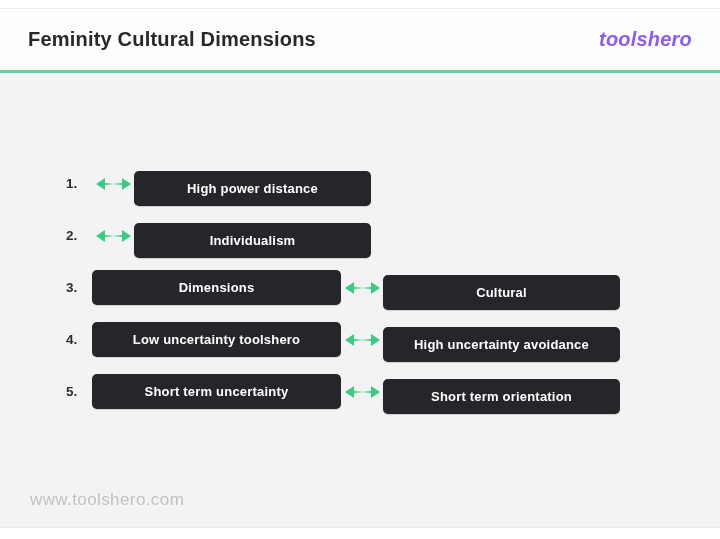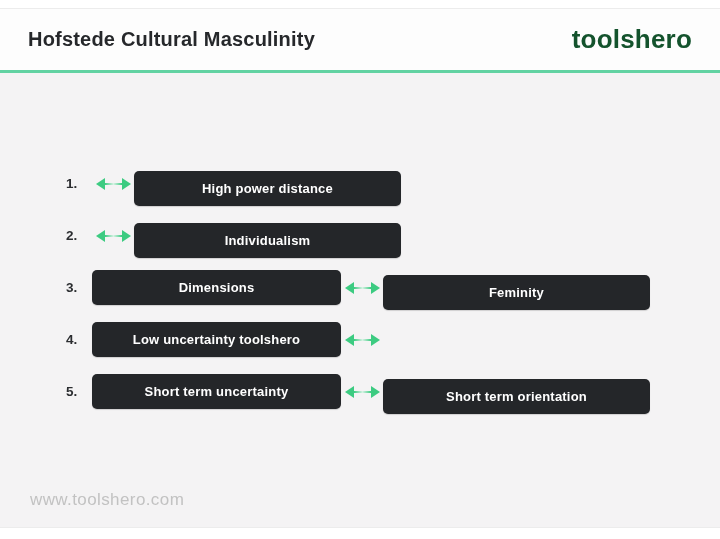--- a/index.html
+++ b/index.html
@@ -27,24 +27,25 @@
     justify-content: space-between;
     padding: 0 28px;
   }
   .title {
     font-size: 20px;
     font-weight: 700;
     color: #26282b;
     letter-spacing: 0.2px;
   }
   .brand {
-    font-size: 26px;
+    font-size: 20px;
     font-weight: 700;
-    color: #14532d;
+    color: #8b5cf6;
     letter-spacing: 0.2px;
+    font-style: italic;
   }
   .body {
     position: relative;
     height: 453px;
     background: #f4f3f4;
   }
   .rows {
     position: absolute;
     top: 93px;
     left: 0;
@@ -70,21 +71,21 @@
     color: #ffffff;
     font-size: 13px;
     font-weight: 700;
     letter-spacing: 0.2px;
     display: flex;
     align-items: center;
     justify-content: center;
     box-shadow: 0 1px 1px rgba(0,0,0,0.15);
   }
   .box-left  { width: 249px; }
-  .box-right { width: 267px; margin-top: 10px; }
+  .box-right { width: 237px; margin-top: 10px; }
   .arrow-zone {
     width: 42px;
     display: flex;
     align-items: center;
     justify-content: center;
   }
   .tri-left {
     width: 0; height: 0;
     border-top: 6px solid transparent;
     border-bottom: 6px solid transparent;
@@ -108,21 +109,21 @@
     color: #c2c2c2;
     letter-spacing: 0.4px;
   }
 </style>
 </head>
 <body>
 
 <div class="card">
 
   <div class="header">
-    <div class="title">Hofstede Cultural Masculinity</div>
+    <div class="title">Feminity Cultural Dimensions</div>
     <div class="brand">toolshero</div>
   </div>
 
   <div class="body">
     <div class="rows">
 
       <div class="row">
         <div class="row-num">1.</div>
         <div class="arrow-zone">
           <span class="tri-left"></span>
@@ -143,31 +144,32 @@
       </div>
 
       <div class="row">
         <div class="row-num">3.</div>
         <div class="box box-left">Dimensions</div>
         <div class="arrow-zone">
           <span class="tri-left"></span>
           <span class="arrow-line"></span>
           <span class="tri-right"></span>
         </div>
-        <div class="box box-right">Feminity</div>
+        <div class="box box-right">Cultural</div>
       </div>
 
       <div class="row">
         <div class="row-num">4.</div>
         <div class="box box-left">Low uncertainty toolshero</div>
         <div class="arrow-zone">
           <span class="tri-left"></span>
           <span class="arrow-line"></span>
           <span class="tri-right"></span>
         </div>
+        <div class="box box-right">High uncertainty avoidance</div>
       </div>
 
       <div class="row">
         <div class="row-num">5.</div>
         <div class="box box-left">Short term uncertainty</div>
         <div class="arrow-zone">
           <span class="tri-left"></span>
           <span class="arrow-line"></span>
           <span class="tri-right"></span>
         </div>

